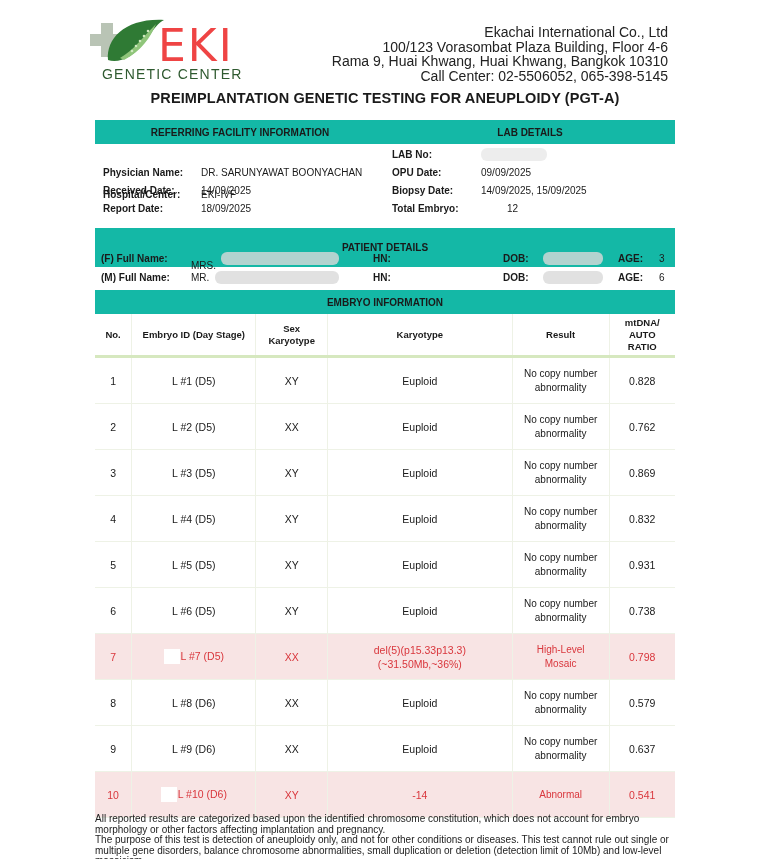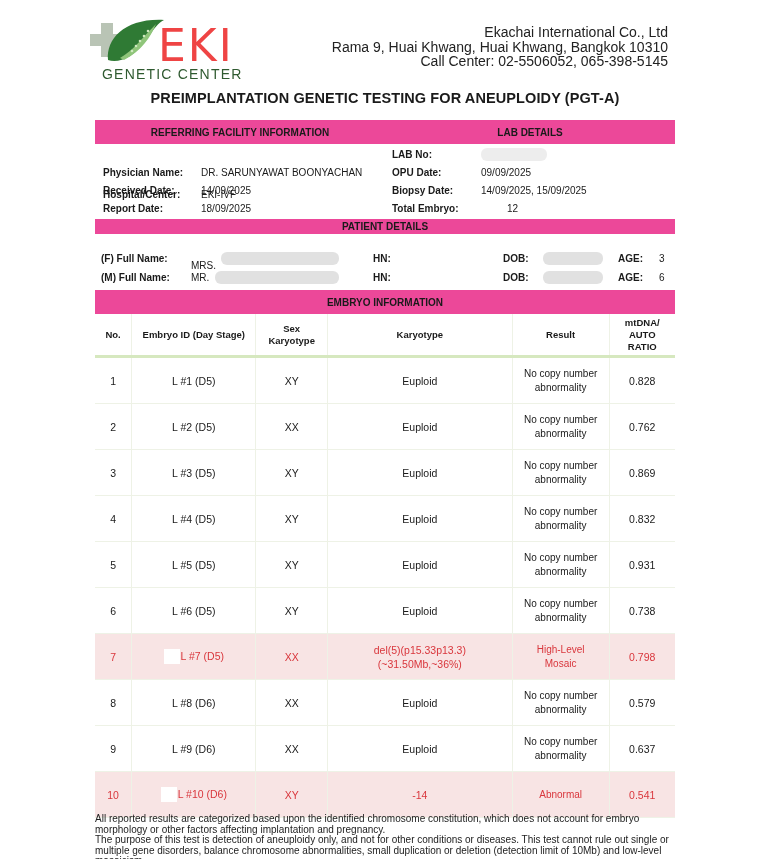--- a/index.html
+++ b/index.html
@@ -8,21 +8,21 @@
   .logo { position: absolute; left: 90px; top: 16px; width: 160px; height: 68px; }
   .logo svg { position: absolute; left: 0; top: 0; }
   .logo-eki { position: absolute; left: 68px; top: 6px; font-size: 44px; color: #ef4444;
               font-family: "DejaVu Sans", sans-serif; letter-spacing: 2px; line-height: 48px; }
   .logo-sub { position: absolute; left: 12px; top: 50px; font-size: 14px; color: #2f5a30;
               letter-spacing: 1.2px; white-space: nowrap; }
   .company { position: absolute; right: 97px; top: 25px; text-align: right; font-size: 14px;
              line-height: 14.5px; color: #222; }
   .title { position: absolute; left: 95px; width: 580px; top: 90px; text-align: center;
            font-weight: bold; font-size: 14.5px; letter-spacing: 0.1px; }
-  .band { position: absolute; left: 95px; width: 580px; background: #ec4899; font-weight: bold;
+  .band { position: absolute; left: 95px; width: 580px; background: #14b8a6; font-weight: bold;
           font-size: 10px; display: flex; align-items: center; }
   .band span { display: block; text-align: center; }
   .row { position: absolute; display: flex; font-size: 10px; height: 18px; align-items: center; }
   .lbl { font-weight: bold; }
   .blur { display: inline-block; background: #d9d9d9; border-radius: 6px; height: 13px; opacity: 0.8; }
   table.emb { position: absolute; left: 95px; top: 314px; width: 580px; border-collapse: collapse;
               font-size: 10.5px; }
   table.emb th { font-size: 9.5px; font-weight: bold; height: 39px; border-bottom: 3px solid #d6e8bf;
                  border-left: 1px solid #eef2e6; text-align: center; line-height: 12px; }
   table.emb td { height: 43px; text-align: center; border-left: 1px solid #eef2e6;
@@ -49,20 +49,21 @@
       <circle cx="58" cy="15" r="1.3"></circle>
         <circle cx="42" cy="35" r="1.3"></circle>
     </g>
   </svg>
   <div class="logo-eki">EKI</div>
   <div class="logo-sub">GENETIC CENTER</div>
 </div>
 
 <div class="company">
   <div>Ekachai International Co., Ltd</div>
+  <div>100/123 Vorasombat Plaza Building, Floor 4-6</div>
   <div>Rama 9, Huai Khwang, Huai Khwang, Bangkok 10310</div>
   <div>Call Center: 02-5506052, 065-398-5145</div>
 </div>
 
 <div class="title">PREIMPLANTATION GENETIC TESTING FOR ANEUPLOIDY (PGT-A)</div>
 
 <div class="band" style="top:120px;height:24px;">
   <span style="width:290px;">REFERRING  FACILITY  INFORMATION</span>
   <span style="width:290px;">LAB  DETAILS</span>
 </div>
@@ -94,21 +95,21 @@
 </div>
 <div class="row" style="left:392px;top:181px;">
   <span class="lbl" style="width:89px;">Biopsy Date:</span>
   <span>14/09/2025, 15/09/2025</span>
 </div>
 <div class="row" style="left:392px;top:199px;gap:26px;">
   <span class="lbl" style="width:89px;">Total Embryo:</span>
   <span>12</span>
 </div>
 
-<div class="band" style="top:219px;height:15px;">
+<div class="band" style="top:228px;height:39px;">
   <span style="width:580px;">PATIENT DETAILS</span>
 </div>
 
 <div class="row" style="left:101px;top:249px;width:570px;">
   <span class="lbl" style="width:90px;">(F) Full Name:</span>
   <span style="width:30px;margin-top:15px;">MRS.</span>
   <span class="blur" style="width:118px;margin-right:34px;"></span>
   <span class="lbl" style="width:90px;">HN:</span>
   <span style="width:40px;"></span>
   <span class="lbl" style="width:40px;">DOB:</span>

